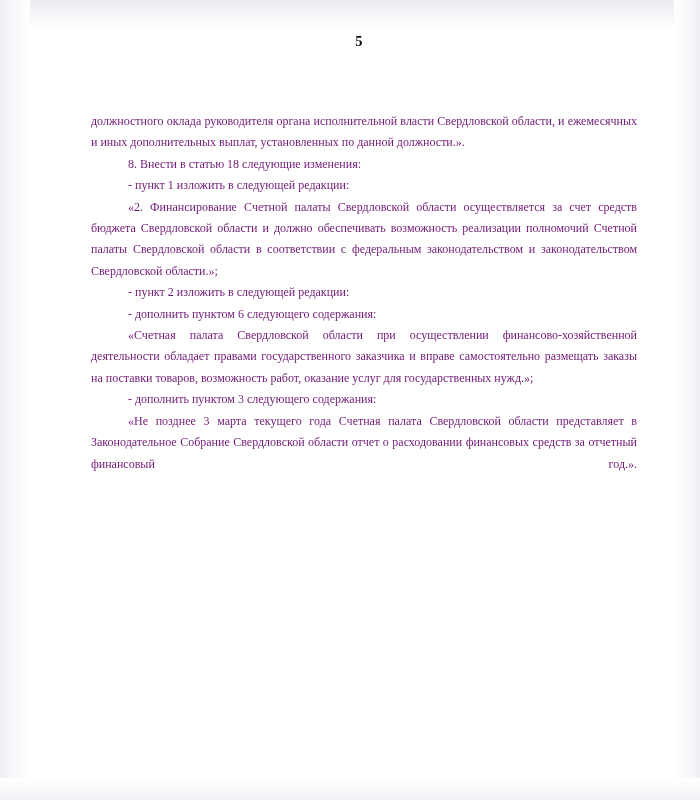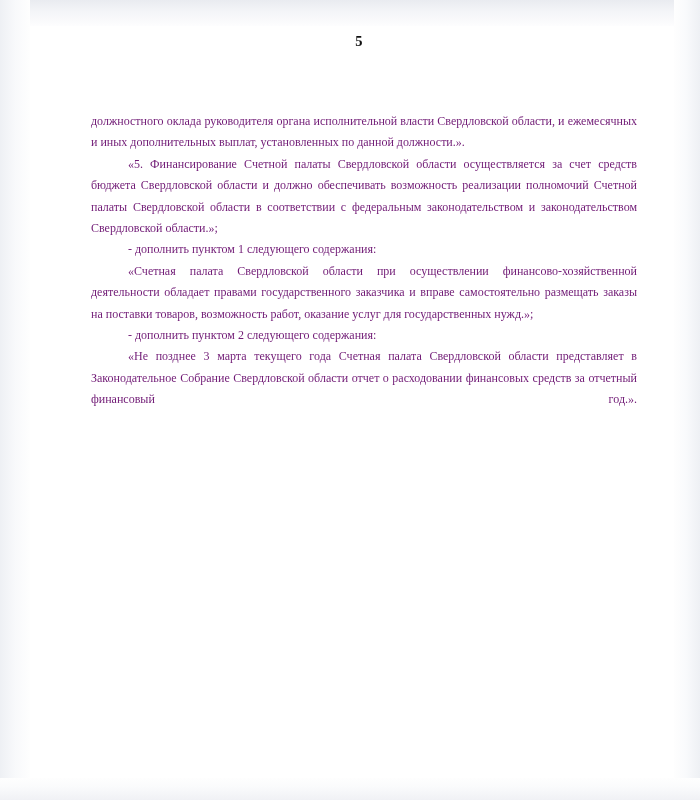--- a/index.html
+++ b/index.html
@@ -115,20 +115,23 @@
 <div class="scan-tint-left"></div>
 <div class="scan-tint-right"></div>
 <div class="scan-tint-bottom"></div>
 
 <div class="page">
 
   <div class="page-number">5</div>
 
   <div class="body-text" id="body-text">
       <p class="para align-last-left">должностного оклада руководителя органа исполнительной власти Свердловской области, и ежемесячных и иных дополнительных выплат, установленных по данной должности.».</p>
-      <p class="para indent align-last-left">«5. Финансирование Счетной палаты Свердловской области осуществляется за счет средств бюджета Свердловской области и должно обеспечивать возможность реализации полномочий Счетной палаты Свердловской области в соответствии с федеральным законодательством и законодательством Свердловской области.»;</p>
-      <p class="para indent align-last-left">- дополнить пунктом 1 следующего содержания:</p>
+      <p class="para indent align-last-left">8. Внести в статью 18 следующие изменения:</p>
+      <p class="para indent align-last-left">- пункт 1 изложить в следующей редакции:</p>
+      <p class="para indent align-last-left">«2. Финансирование Счетной палаты Свердловской области осуществляется за счет средств бюджета Свердловской области и должно обеспечивать возможность реализации полномочий Счетной палаты Свердловской области в соответствии с федеральным законодательством и законодательством Свердловской области.»;</p>
+      <p class="para indent align-last-left">- пункт 2 изложить в следующей редакции:</p>
+      <p class="para indent align-last-left">- дополнить пунктом 6 следующего содержания:</p>
       <p class="para indent align-last-left">«Счетная палата Свердловской области при осуществлении финансово-хозяйственной деятельности обладает правами государственного заказчика и вправе самостоятельно размещать заказы на поставки товаров, возможность работ, оказание услуг для государственных нужд.»;</p>
-      <p class="para indent align-last-left">- дополнить пунктом 2 следующего содержания:</p>
+      <p class="para indent align-last-left">- дополнить пунктом 3 следующего содержания:</p>
       <p class="para indent justify-all">«Не позднее 3 марта текущего года Счетная палата Свердловской области представляет в Законодательное Собрание Свердловской области отчет о расходовании финансовых средств за отчетный финансовый год.».</p>
     </div>
 
 </div>
 
 </body></html>

